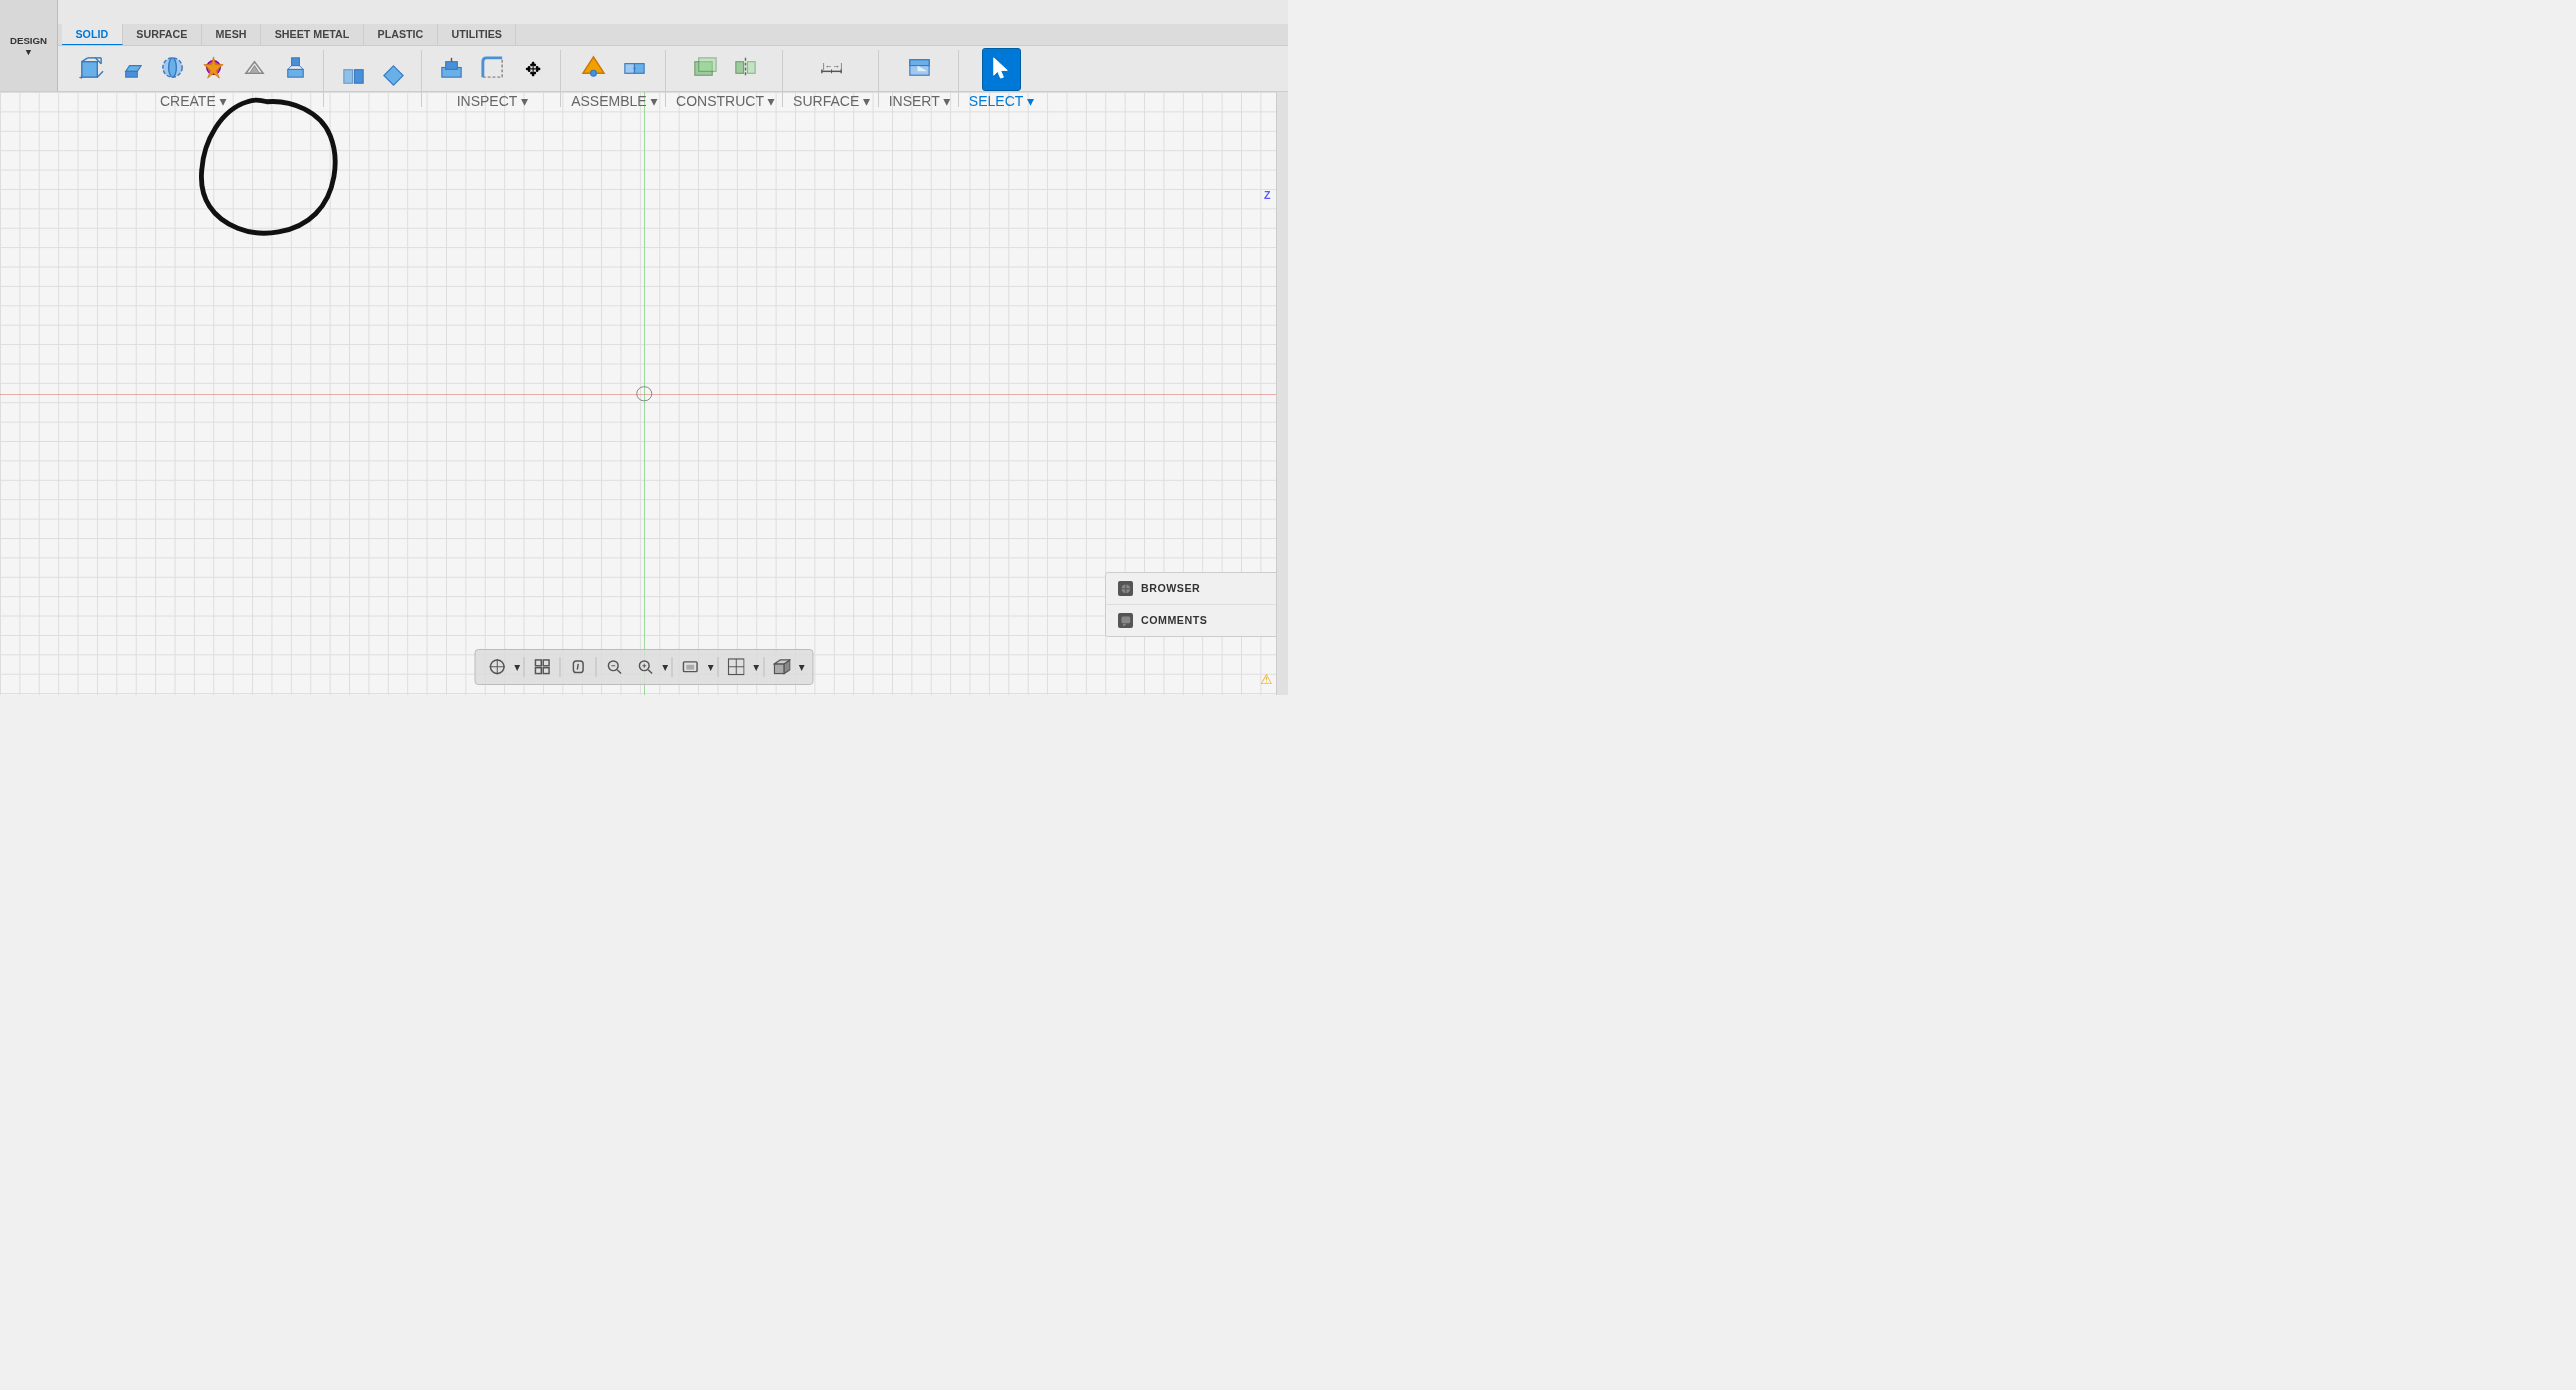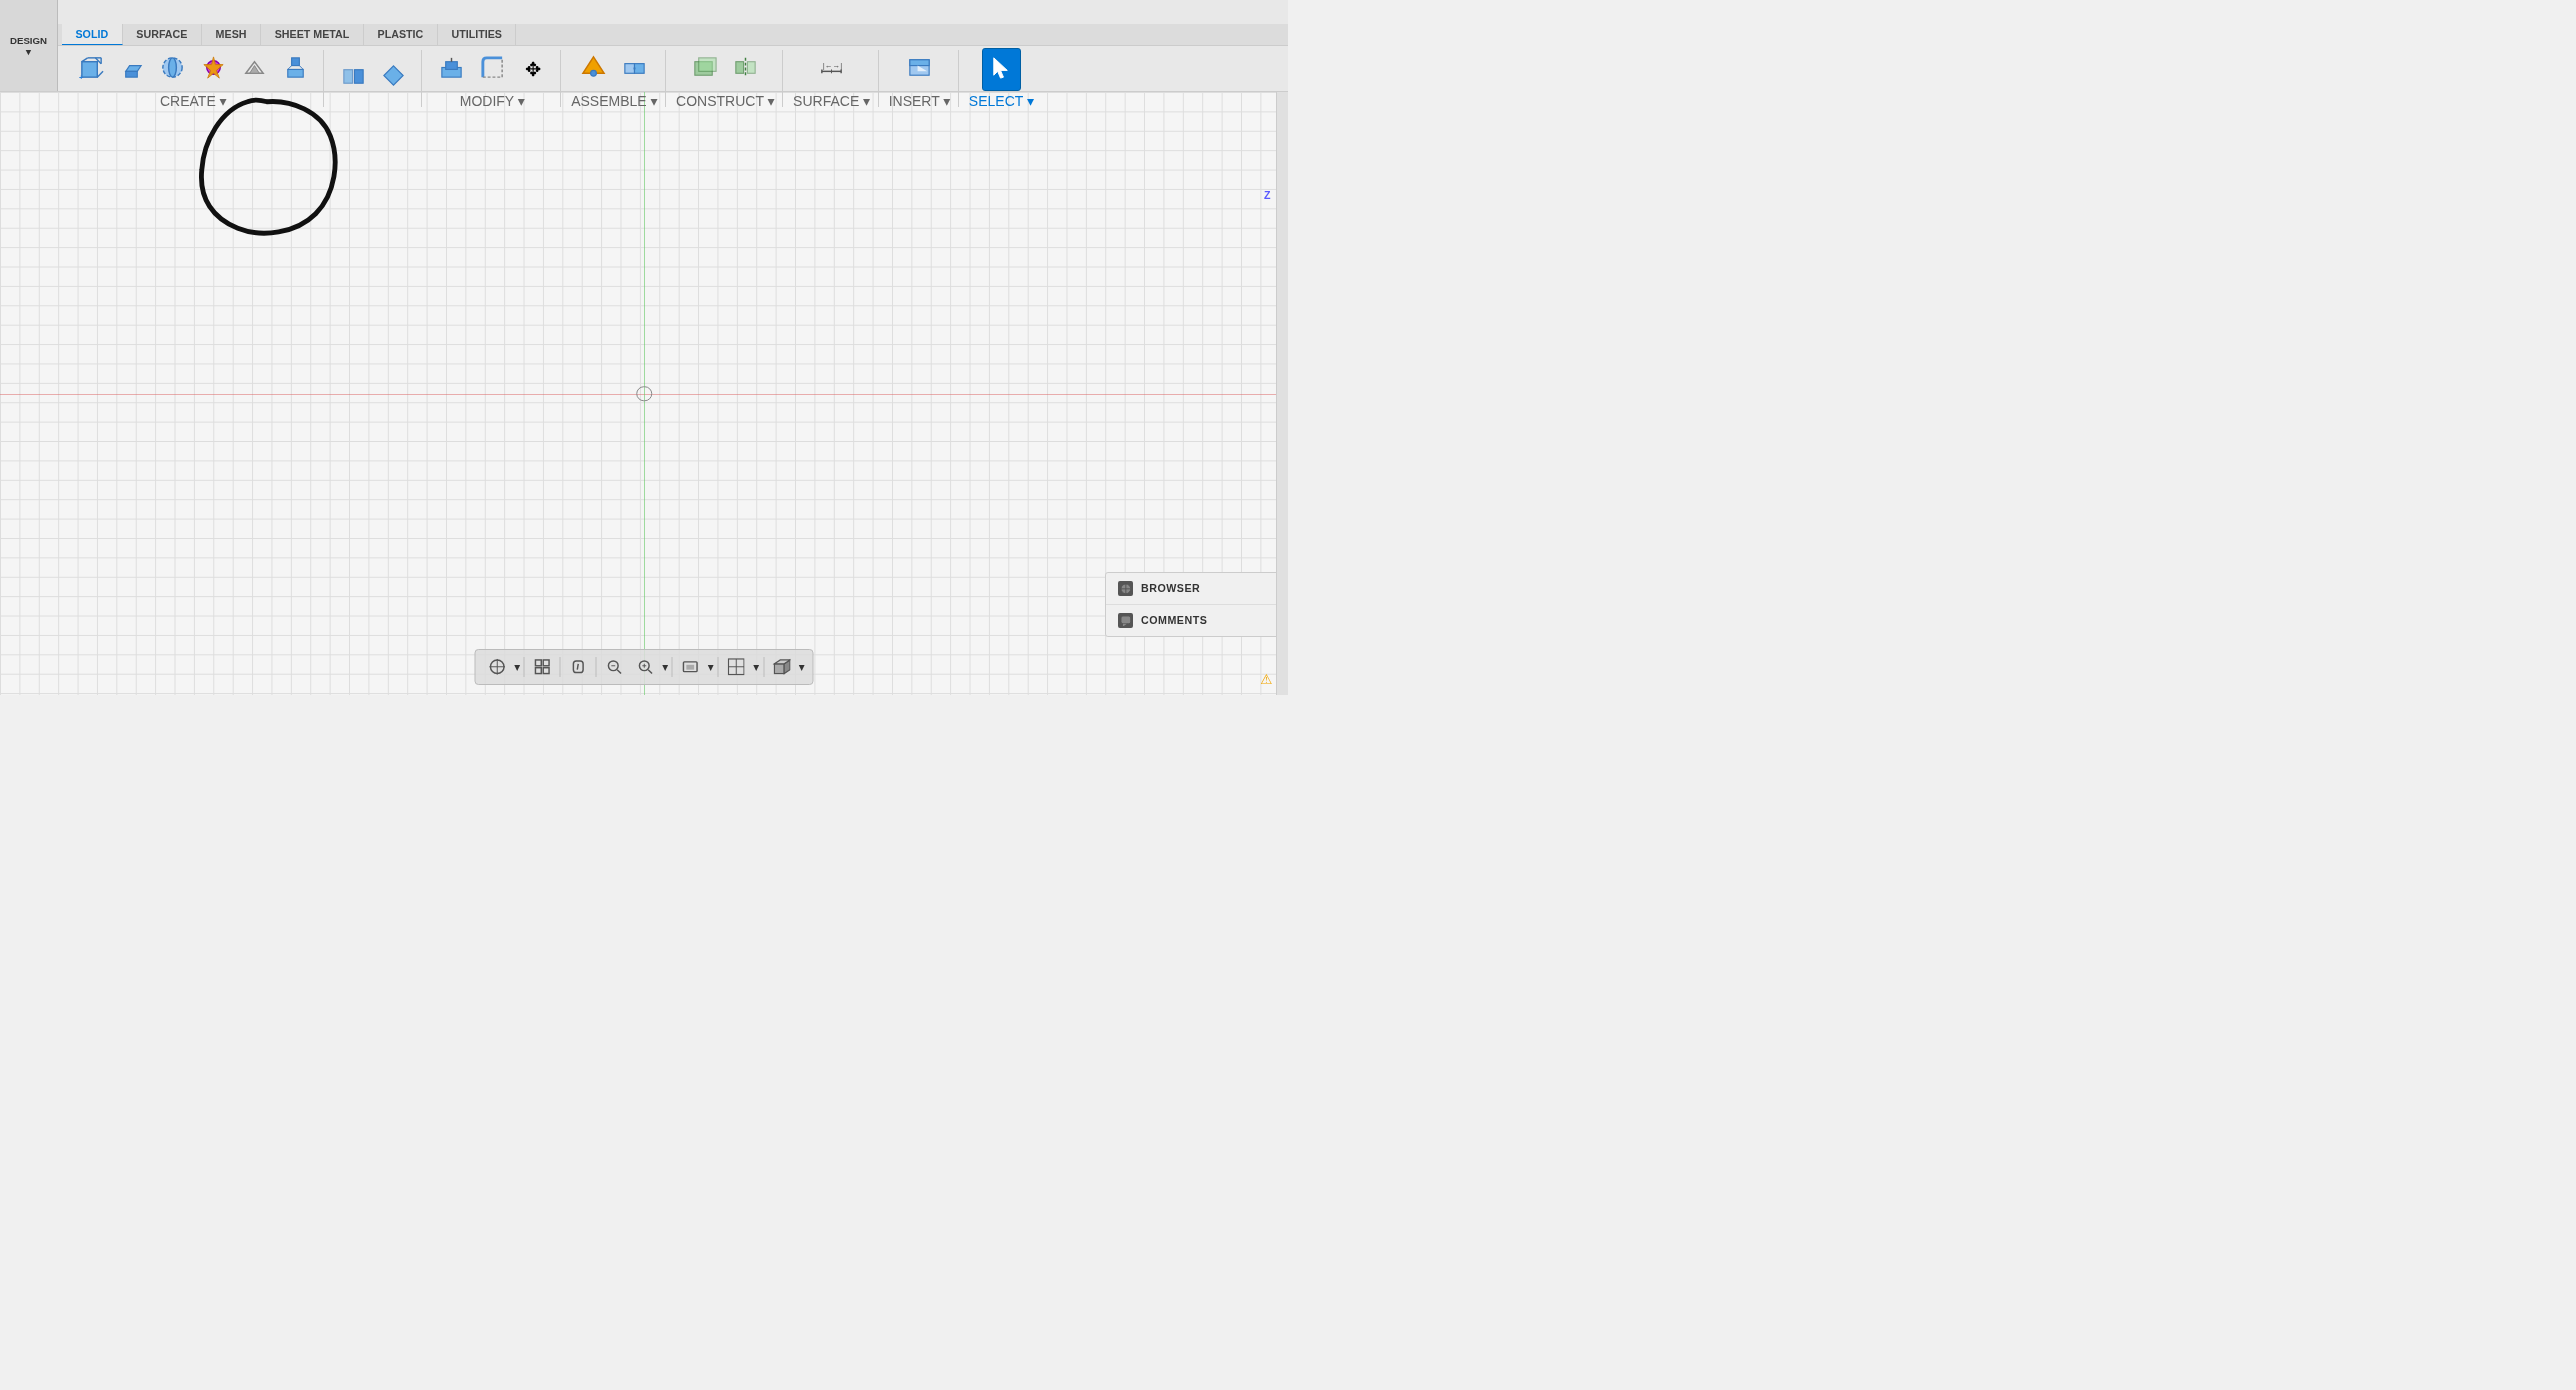--- a/index.html
+++ b/index.html
@@ -426,21 +426,21 @@
               <svg width="27" height="27" viewBox="0 0 28 28">
                 <path d="M4,24 L4,8 Q4,4 8,4 L24,4" fill="none" stroke="#4a90d9" stroke-width="3"></path>
                 <path d="M4,24 L24,24 L24,4" fill="none" stroke="#888" stroke-width="1.5" stroke-dasharray="3,2"></path>
               </svg>
             </span>
           </div>
           <div class="tb-btn">
             <span class="btn-icon" style="font-size:19.4px;">✥</span>
           </div>
         </div>
-        <span class="group-label">MODIFY ▾</span>
+        <span class="group-label">INSPECT ▾</span>
       </div>
 
       <div class="toolbar-group">
         <div class="toolbar-buttons">
           <div class="tb-btn">
             <span class="btn-icon">
               <svg width="27" height="27" viewBox="0 0 28 28">
                 <polygon points="14,3 25,20 3,20" fill="#f0a000" stroke="#cc7700" stroke-width="1.5"></polygon>
                 <circle cx="14" cy="20" r="3" fill="#4a90d9" stroke="#3a7abf" stroke-width="1.2"></circle>
               </svg>

